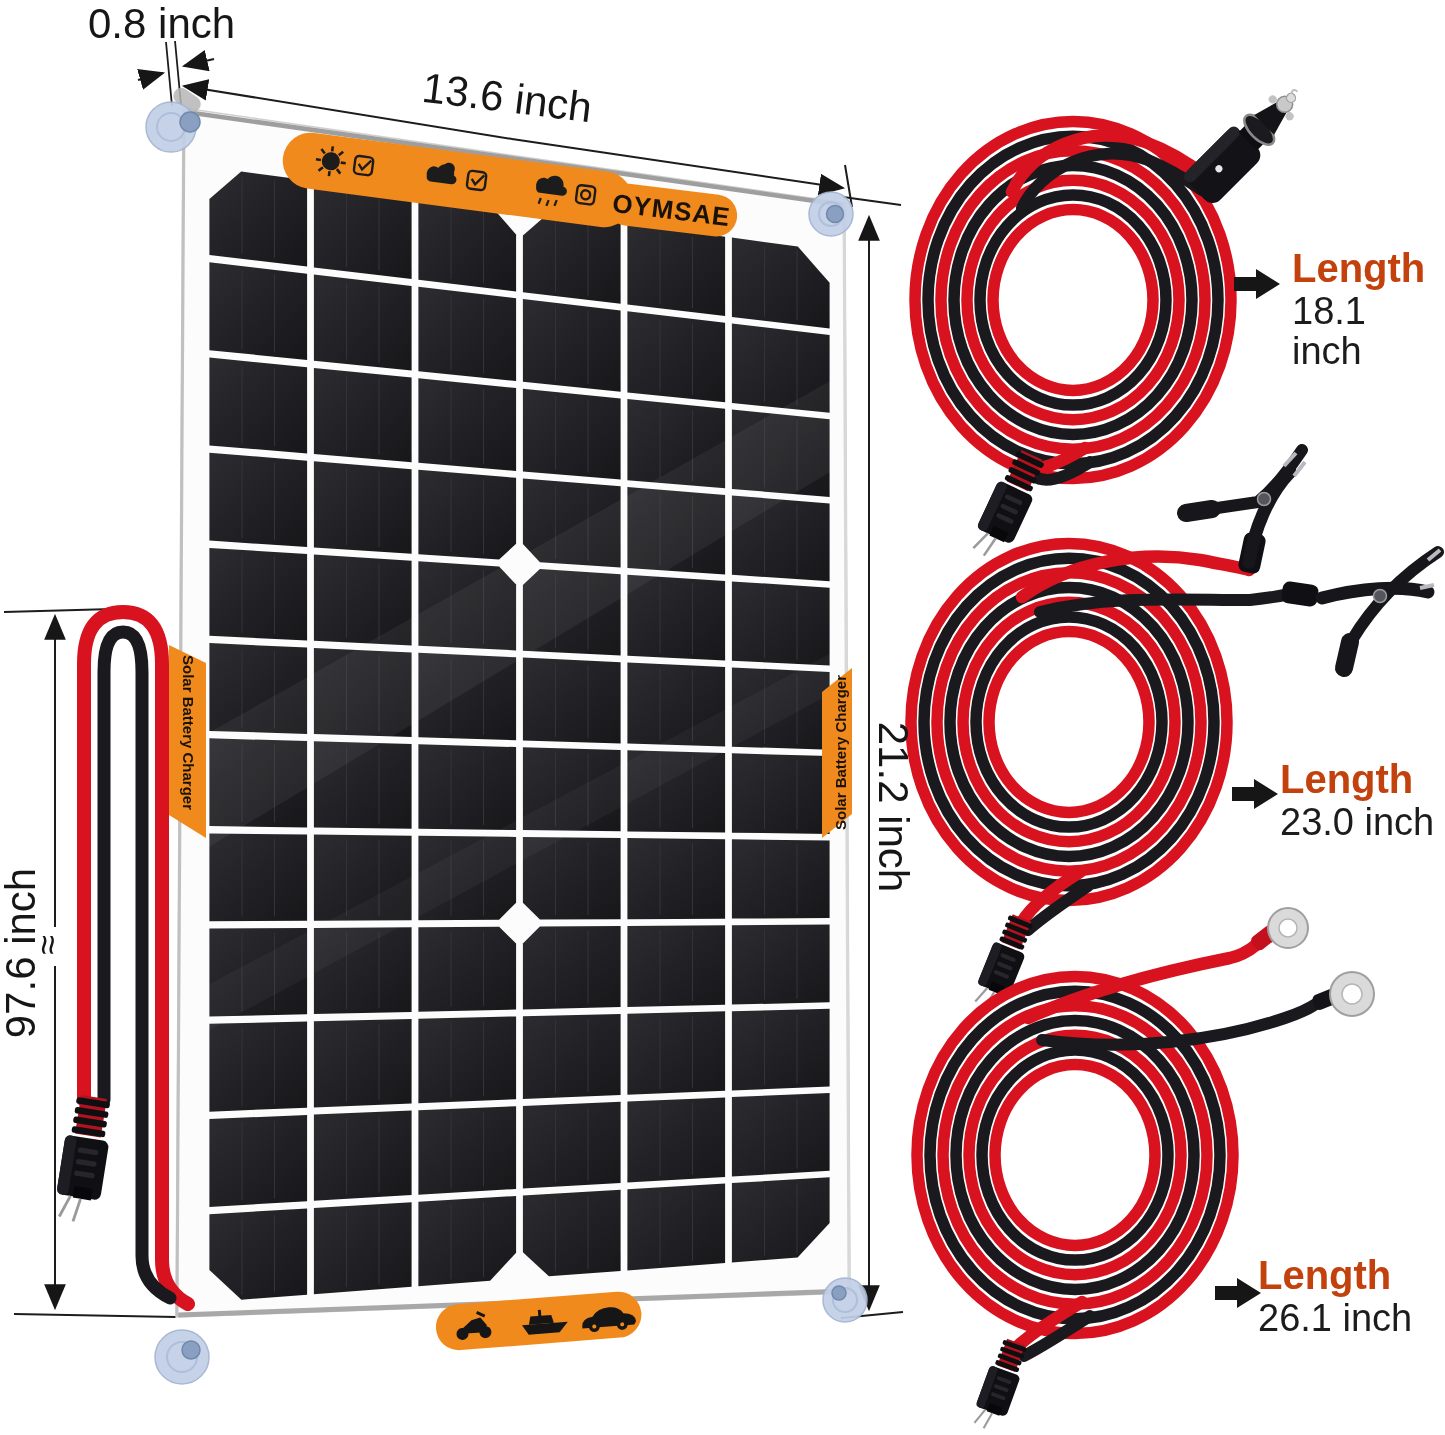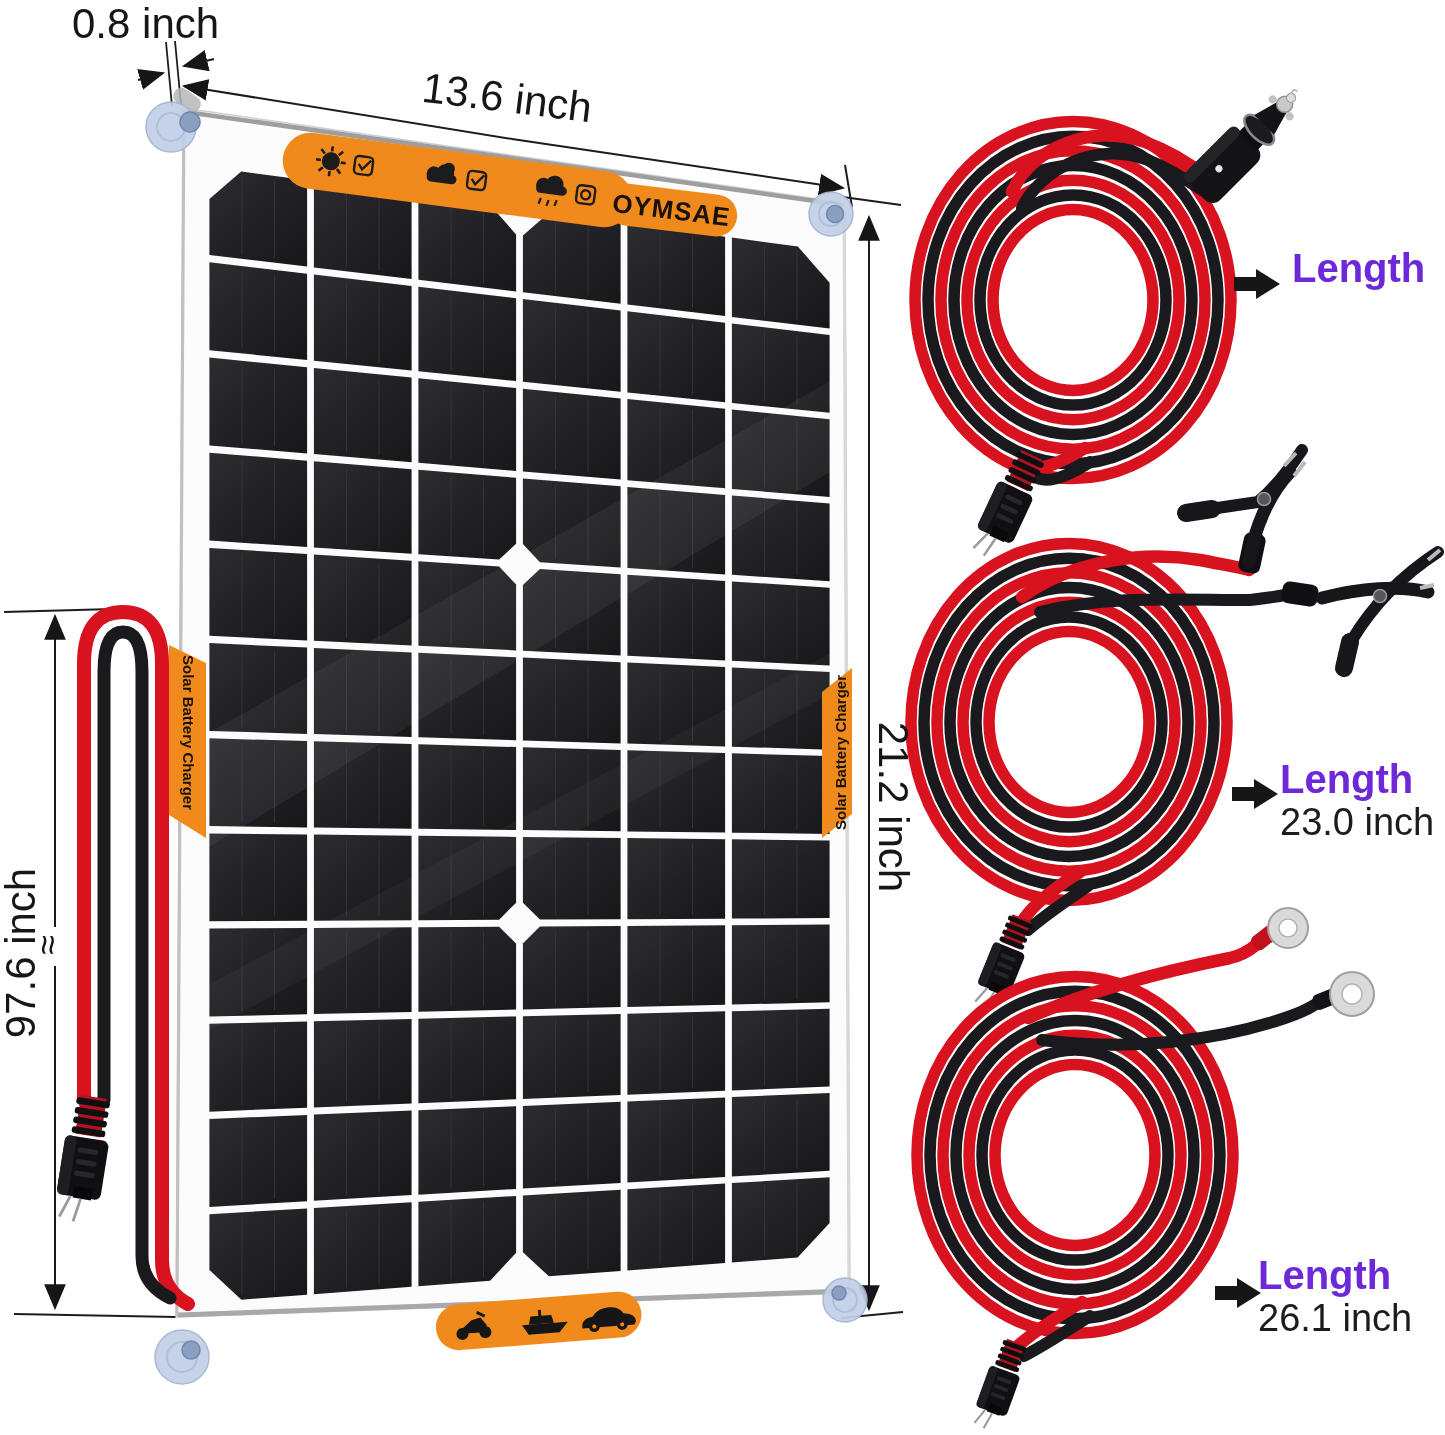--- a/index.html
+++ b/index.html
@@ -2,21 +2,21 @@
 <html><head>
 <meta charset="utf-8">
 <style>
   html,body{margin:0;padding:0;background:#fff;}
   .canvas{position:relative;width:1445px;height:1435px;background:#ffffff;
           font-family:"Liberation Sans","DejaVu Sans",sans-serif;color:#161616;overflow:hidden;}
   .scene{position:absolute;left:0;top:0;}
   .dim{position:absolute;font-size:42px;color:#161616;white-space:nowrap;}
   .dim.center{text-align:center;}
   .len-block{position:absolute;}
-  .len-title{font-weight:bold;font-size:40px;line-height:42px;color:#6d28d9;}
+  .len-title{font-weight:bold;font-size:40px;line-height:42px;color:#c2410c;}
   .len-value{font-size:38px;line-height:40px;margin-top:2px;color:#1c1c1c;}
 </style>
 </head>
 <body>
 
 <div class="canvas">
 
 <svg class="scene" width="1445" height="1435" viewBox="0 0 1445 1435">
   <defs>
     <marker id="arr" viewBox="0 0 12 10" refX="11" refY="5" markerWidth="13" markerHeight="11" orient="auto">
@@ -552,28 +552,29 @@
           <rect x="-6" y="40" width="16" height="4" rx="2" fill="#26262c"></rect>
           <rect x="-6" y="49" width="16" height="4" rx="2" fill="#26262c"></rect>
           <rect x="-6" y="58" width="16" height="4" rx="2" fill="#26262c"></rect>
           <rect x="-4" y="70" width="14" height="9" fill="#08080a"></rect>
           <line x1="-6" y1="78" x2="-12" y2="95" stroke="#9a9a9a" stroke-width="2.2"></line>
           <line x1="2" y1="79" x2="-1" y2="97" stroke="#9a9a9a" stroke-width="2.2"></line>
         </g>
   </g>
 </svg>
 
-<div class="dim" style="left:72px;top:0px;">0.8 inch</div>
+<div class="dim" style="left:88px;top:0px;">0.8 inch</div>
 <div class="dim center" style="left:392px;top:74px;width:230px;transform:rotate(7deg);">13.6 inch</div>
 <div class="dim center" style="left:763px;top:783px;width:260px;transform:rotate(90deg);">21.2 inch</div>
 <div class="dim center" style="left:-109px;top:929px;width:260px;transform:rotate(-90deg);">97.6 inch</div>
 <div class="dim" style="left:38px;top:924px;font-size:36px;transform:rotate(90deg);">≈</div>
 
 <div class="len-block" style="left:1292px;top:247px;">
   <div class="len-title">Length</div>
+  <div class="len-value">18.1 inch</div>
 </div>
 <div class="len-block" style="left:1280px;top:758px;">
   <div class="len-title">Length</div>
   <div class="len-value">23.0 inch</div>
 </div>
 <div class="len-block" style="left:1258px;top:1254px;">
   <div class="len-title">Length</div>
   <div class="len-value">26.1 inch</div>
 </div>
 

